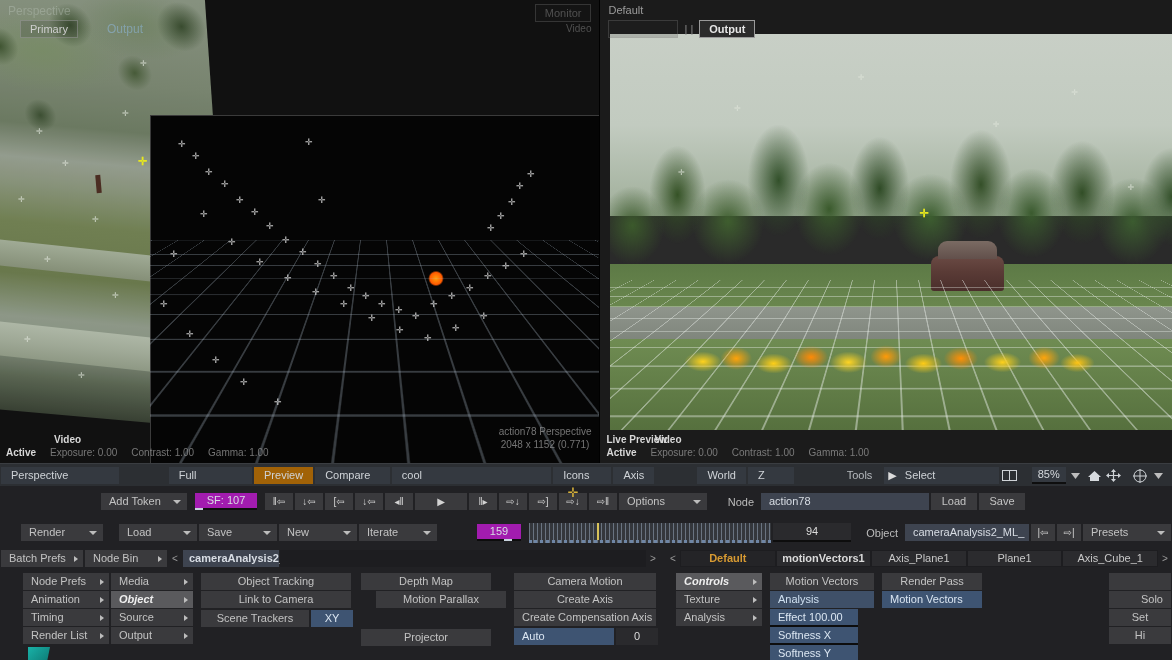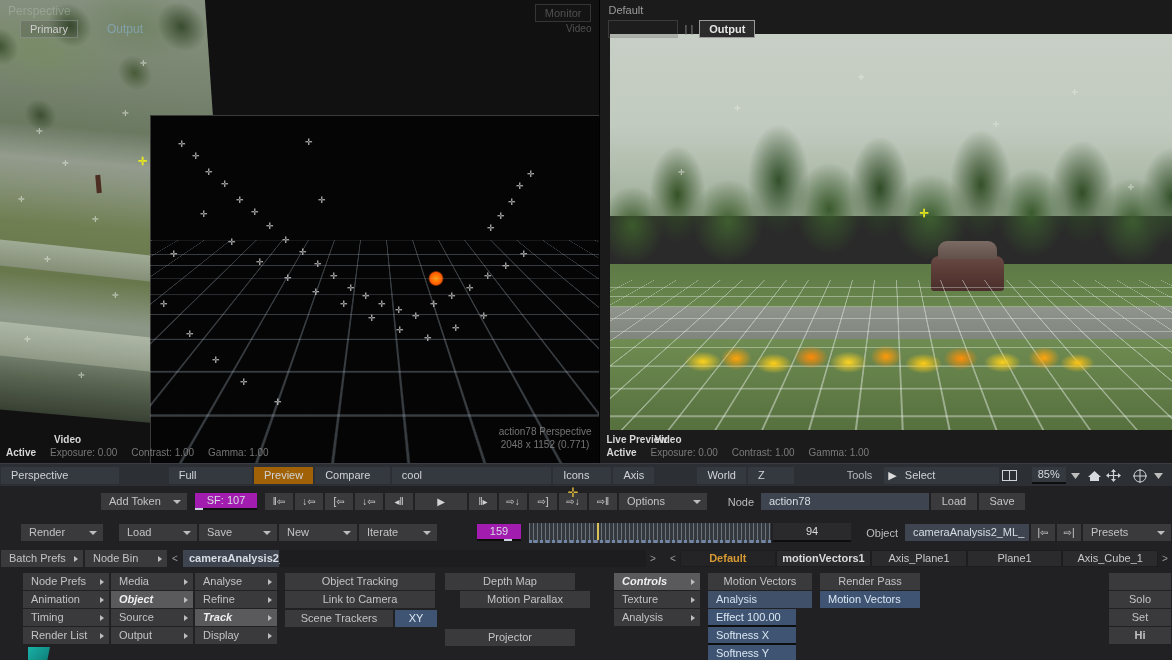--- a/index.html
+++ b/index.html
@@ -455,26 +455,20 @@
         <div class="btn menu" style="width:62px;">Render List</div>
       </div>
 
       <div>
         <div class="btn menu" style="width:58px;">Media</div>
         <div class="btn menu active" style="width:58px;">Object</div>
         <div class="btn menu" style="width:58px;">Source</div>
         <div class="btn menu" style="width:58px;">Output</div>
       </div>
 
-      <div>
-        <div class="btn menu" style="width:58px;">Analyse</div>
-        <div class="btn menu" style="width:58px;">Refine</div>
-        <div class="btn menu active" style="width:58px;">Track</div>
-        <div class="btn menu" style="width:58px;">Display</div>
-      </div>
 
       <div class="colgap"></div>
 
       <div>
         <div class="btn" style="width:134px;">Object Tracking</div>
         <div class="btn" style="width:134px;">Link to Camera</div>
         <div style="display:flex;">
           <div class="btn" style="width:92px;">Scene Trackers</div>
           <div class="btn blue" style="width:26px;">XY</div>
         </div>
@@ -485,20 +479,29 @@
 
       <div>
         <div class="btn" style="width:114px;">Depth Map</div>
         <div class="btn" style="width:114px;margin-left:16px;">Motion Parallax</div>
         <div style="height:19px;"></div>
         <div class="btn" style="width:114px;">Projector</div>
       </div>
 
       <div class="colgap"></div>
 
+      <div>
+        <div class="btn" style="width:126px;">Camera Motion</div>
+        <div class="btn" style="width:126px;">Create Axis</div>
+        <div class="btn" style="width:126px;">Create Compensation Axis</div>
+        <div style="display:flex;">
+          <div class="btn blue" style="width:84px;text-align:left;">Auto</div>
+          <div class="numbox" style="width:26px;">0</div>
+        </div>
+      </div>
 
       <div style="width:16px;"></div>
 
       <div>
         <div class="btn menu active" style="width:62px;">Controls</div>
         <div class="btn menu" style="width:62px;">Texture</div>
         <div class="btn menu" style="width:62px;">Analysis</div>
       </div>
 
       <div class="colgap"></div>
@@ -524,21 +527,21 @@
 
       <div>
         <div class="btn" style="width:84px;">Render Pass</div>
         <div class="btn blue" style="width:84px;text-align:left;">Motion Vectors</div>
       </div>
 
       <div class="tb-spacer"></div>
 
       <div>
         <div class="btn" style="width:46px;">&nbsp;</div>
-        <div class="btn" style="width:46px;text-align:center;">Solo</div>
+        <div class="btn" style="width:46px;text-align:right;">Solo</div>
         <div class="btn" style="width:46px;">Set</div>
-        <div class="btn" style="width:46px;font-weight:bold;">Hi</div>
+        <div class="btn" style="width:46px;">Hi</div>
       </div>
     </div>
 
     <div class="bottomicon"></div>
   </div>
 </div>
 
 </body></html>

